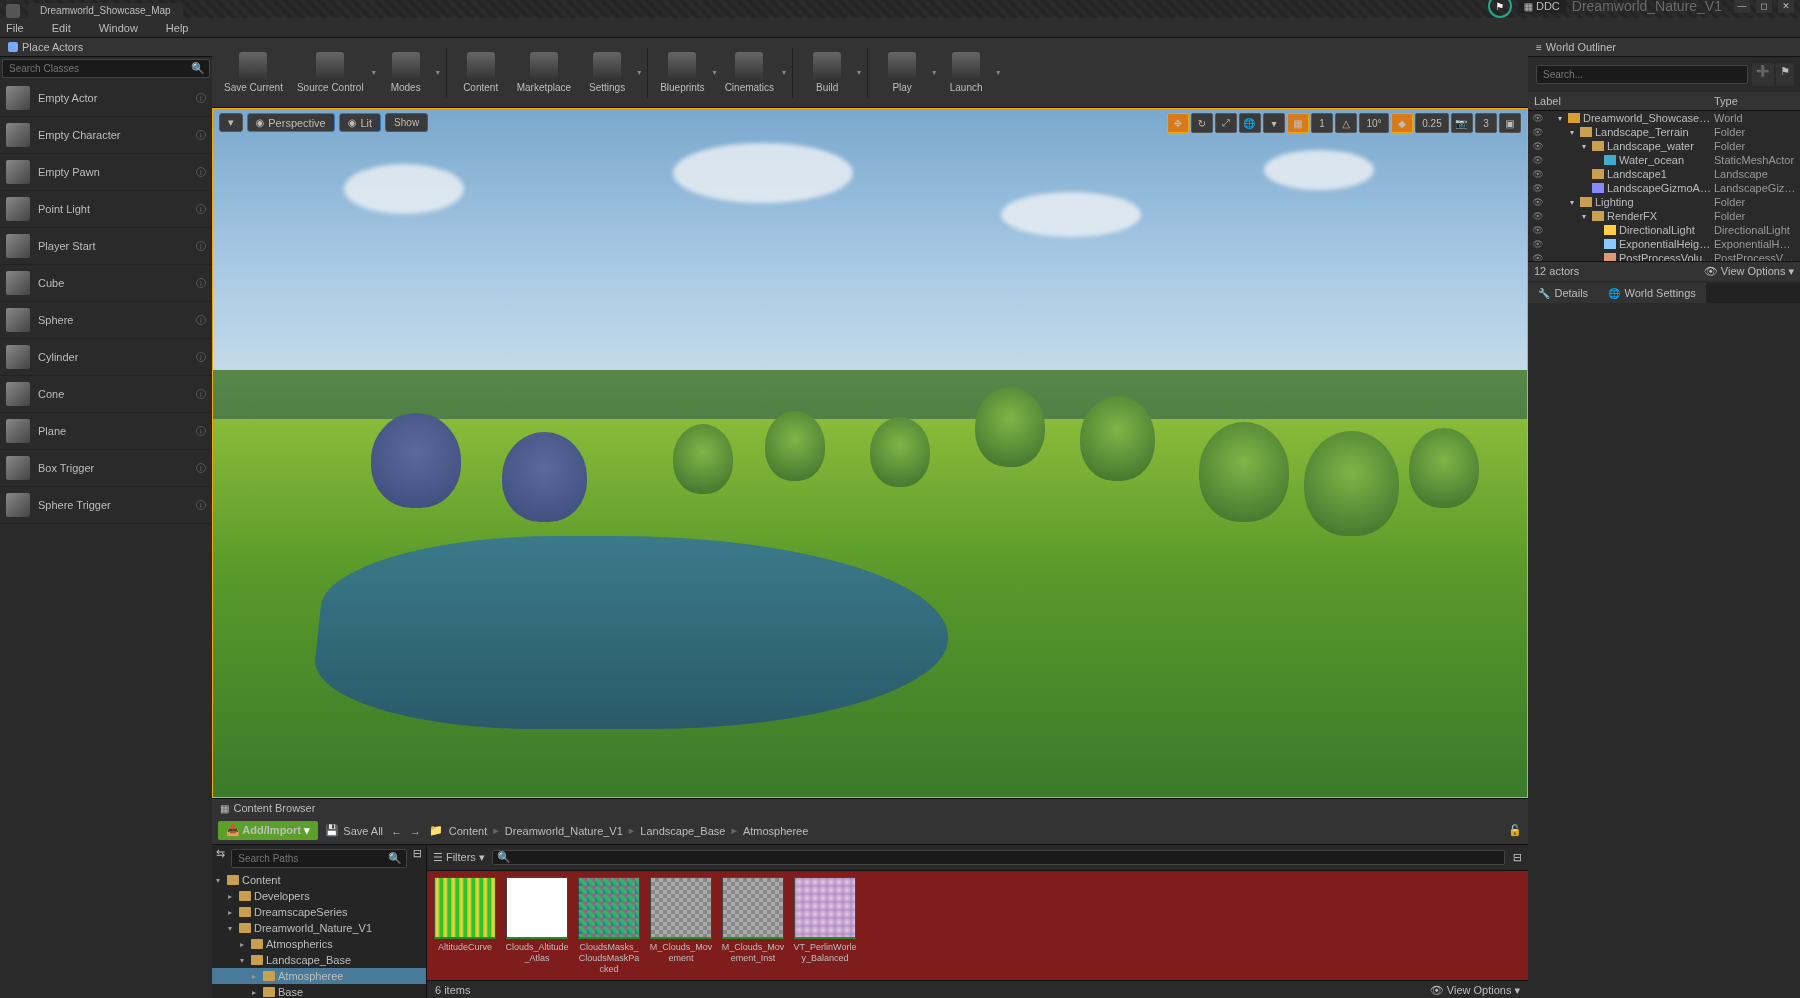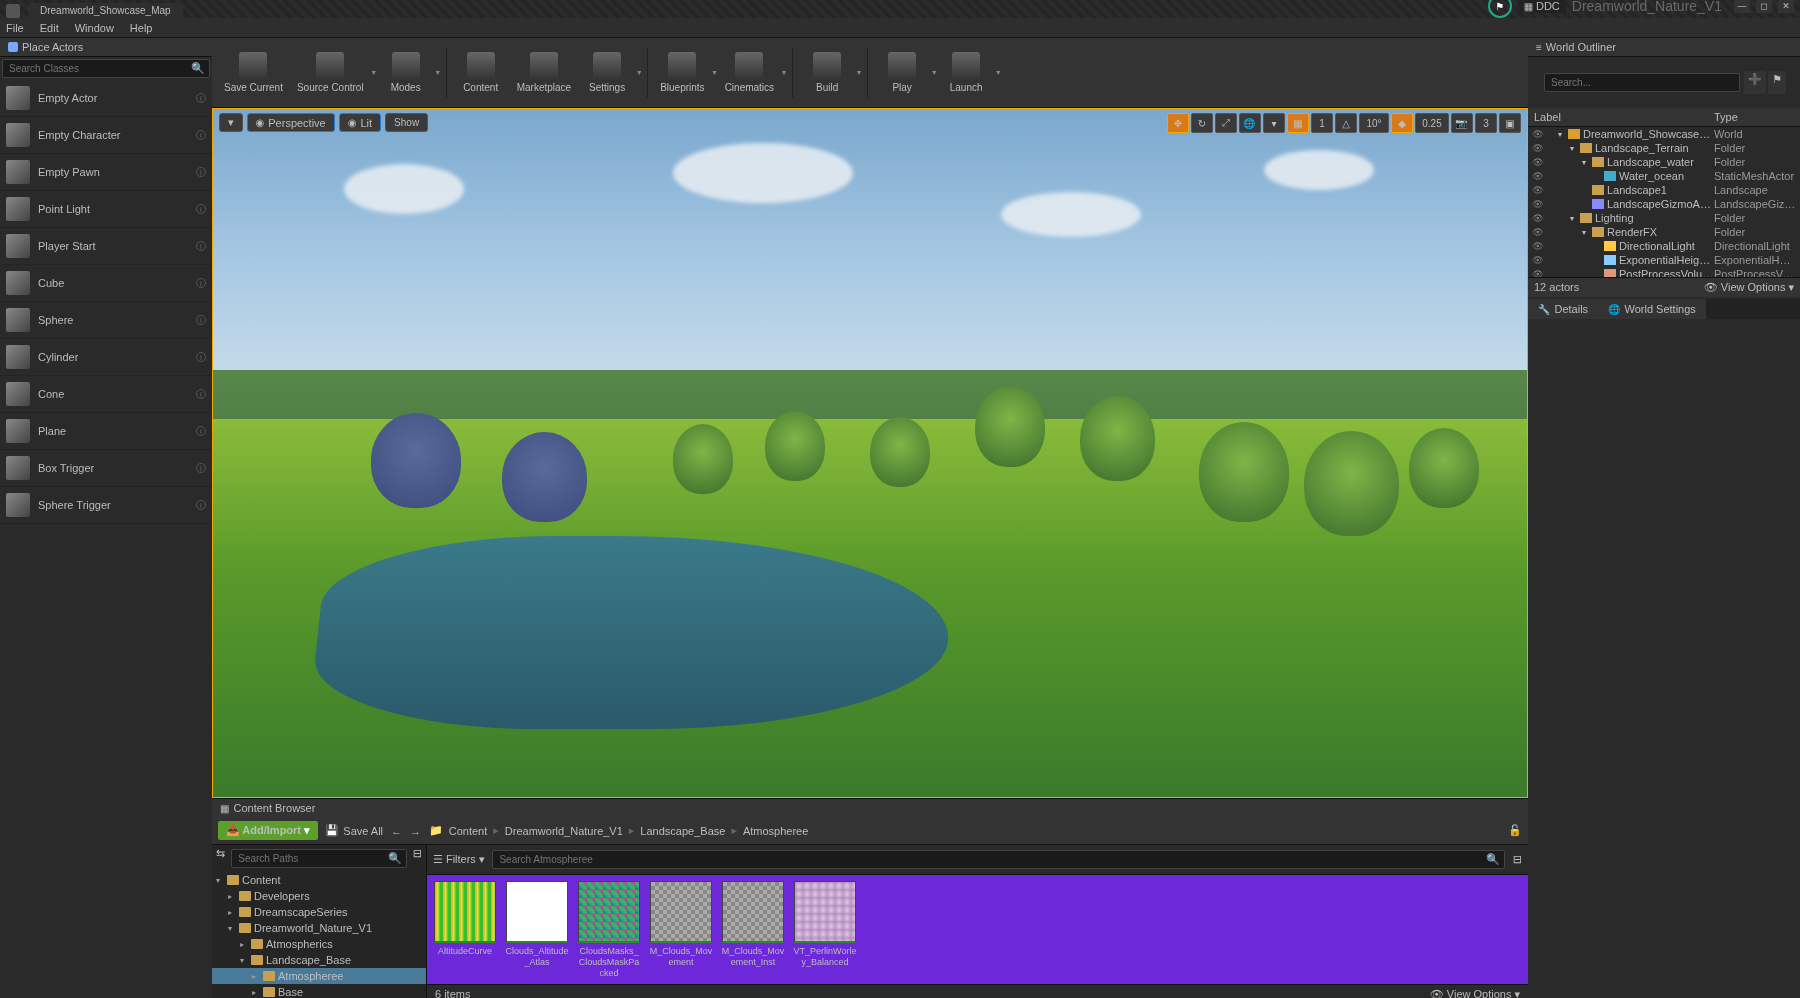--- a/index.html
+++ b/index.html
@@ -5,21 +5,21 @@
 *{margin:0;padding:0;box-sizing:border-box;font-family:"Segoe UI",Tahoma,sans-serif;font-size:11px;color:#bdbdbd}
 body{background:#1a1a1a;width:1800px;height:998px;overflow:hidden}
 .titlebar{height:18px;background:repeating-linear-gradient(45deg,#2b2b2b,#2b2b2b 4px,#252525 4px,#252525 8px);display:flex;align-items:flex-end;padding:0 6px}
 .titlebar .ue-logo{width:14px;height:14px;background:#555;border-radius:2px;margin-right:8px}
 .titlebar .tab{background:#2e2e2e;padding:2px 12px;border-radius:3px 3px 0 0;font-size:10px}
 .titlebar .right{margin-left:auto;display:flex;align-items:center;gap:6px}
 .titlebar .proj{color:#6a6a6a;font-size:14px;margin-right:6px}
 .titlebar .winbtn{width:16px;height:14px;background:#333;display:flex;align-items:center;justify-content:center;font-size:9px;cursor:pointer}
 .titlebar .ddc{background:#222;padding:1px 6px;border-radius:2px;font-size:10px}
 .titlebar .flag{width:24px;height:24px;border-radius:50%;border:2px solid #2a8;display:flex;align-items:center;justify-content:center;color:#fff;font-size:10px}
-.menubar{height:20px;background:#2e2e2e;display:flex;align-items:center;padding:0 6px;gap:16px;border-bottom:1px solid #111}
+.menubar{height:20px;background:#2e2e2e;display:flex;align-items:center;padding:0 6px;gap:28px;border-bottom:1px solid #111}
 .menubar span{cursor:pointer;font-size:11px}
 .main{display:flex;height:960px}
 .left-panel{width:212px;background:#2a2a2a;display:flex;flex-direction:column}
 .panel-tab{background:#333;padding:3px 8px;display:flex;align-items:center;gap:4px;font-size:10px;border-bottom:1px solid #111}
 .panel-tab .icon{width:10px;height:10px;background:#7af;border-radius:2px}
 .searchbox{display:flex;margin:2px;align-items:center;background:#1a1a1a;border:1px solid #444;border-radius:2px}
 .searchbox input{flex:1;background:transparent;border:none;padding:3px 6px;color:#bdbdbd;outline:none;font-size:10px}
 .searchbox .mag{padding:0 4px;font-size:11px}
 .place-cats{display:flex;flex-direction:column}
 .place-cat{padding:5px 8px;cursor:pointer;font-size:11px;display:flex;justify-content:space-between}
@@ -60,28 +60,28 @@
 .cb-body{flex:1;display:flex;overflow:hidden}
 .cb-tree{width:215px;background:#252525;display:flex;flex-direction:column;border-right:1px solid #111}
 .cb-tree .srch{margin:2px}
 .tree-list{overflow-y:auto;flex:1}
 .tree-item{padding:2px 4px;display:flex;align-items:center;gap:3px;cursor:pointer;font-size:10px}
 .tree-item.sel{background:#4a7a9a}
 .tree-item .arr{width:8px;font-size:8px;color:#999}
 .tree-item .fold{width:12px;height:10px;background:#c9a050;border-radius:1px}
 .cb-assets{flex:1;display:flex;flex-direction:column}
 .cb-filter{padding:3px 6px;display:flex;align-items:center;gap:6px;background:#2a2a2a;border-bottom:1px solid #111}
-.asset-grid{flex:1;display:flex;padding:6px;gap:8px;align-items:flex-start;background:#6d28d9}
+.asset-grid{flex:1;display:flex;padding:6px;gap:8px;align-items:flex-start;background:#7f1d1d}
 .asset{display:flex;flex-direction:column;align-items:center;width:64px;cursor:pointer}
 .asset .athumb{width:62px;height:62px;border:1px solid #444;border-bottom:2px solid #2a8a2a;margin-bottom:3px}
 .asset .albl{font-size:9px;text-align:center;line-height:1.2;word-break:break-word}
 .cb-status{padding:3px 8px;display:flex;justify-content:space-between;font-size:10px;background:#2a2a2a;border-top:1px solid #111}
 .right-panel{width:272px;background:#2a2a2a;display:flex;flex-direction:column}
 .outliner{display:flex;flex-direction:column;flex:0 0 auto}
-.outliner .srch{margin:14px;display:flex;gap:2px}
+.outliner .srch{margin:6px;display:flex;gap:2px}
 .outliner .srch input{flex:1}
 .out-headers{display:flex;background:#333;padding:3px 6px;font-size:10px;border-bottom:1px solid #111}
 .out-headers .h1{flex:1}
 .out-headers .h2{width:80px}
 .out-list{max-height:150px;overflow-y:auto}
 .out-row{display:flex;align-items:center;padding:1px 4px;font-size:10px;cursor:pointer}
 .out-row .eye{width:12px;font-size:9px;color:#888}
 .out-row .arr{width:10px;font-size:8px}
 .out-row .ico{width:12px;height:10px;margin-right:3px}
 .out-row .lbl{flex:1;white-space:nowrap;overflow:hidden;text-overflow:ellipsis}
@@ -365,21 +365,20 @@
                 <span class="arr">▸</span>
                 <span class="fold"></span>
                 <span>Base</span>
               </div>
             </div>
         </div>
         <div class="cb-assets">
           <div class="cb-filter">
             <span>☰ <span>Filters</span> ▾</span>
             <div class="searchbox" style="flex:1">
-                <input placeholder="Search Atmospheree" style="">
                 <span class="mag">🔍</span>
               </div>
             <span>⊟</span>
           </div>
           <div class="asset-grid" id="asset-grid">
               <div class="asset">
                 <div class="athumb" style="background:linear-gradient(90deg,#e8a030,#e8e030,#30c030,#30c030);background-size:8px 8px"></div>
                 <div class="albl">AltitudeCurve</div>
               </div>
               <div class="asset">

